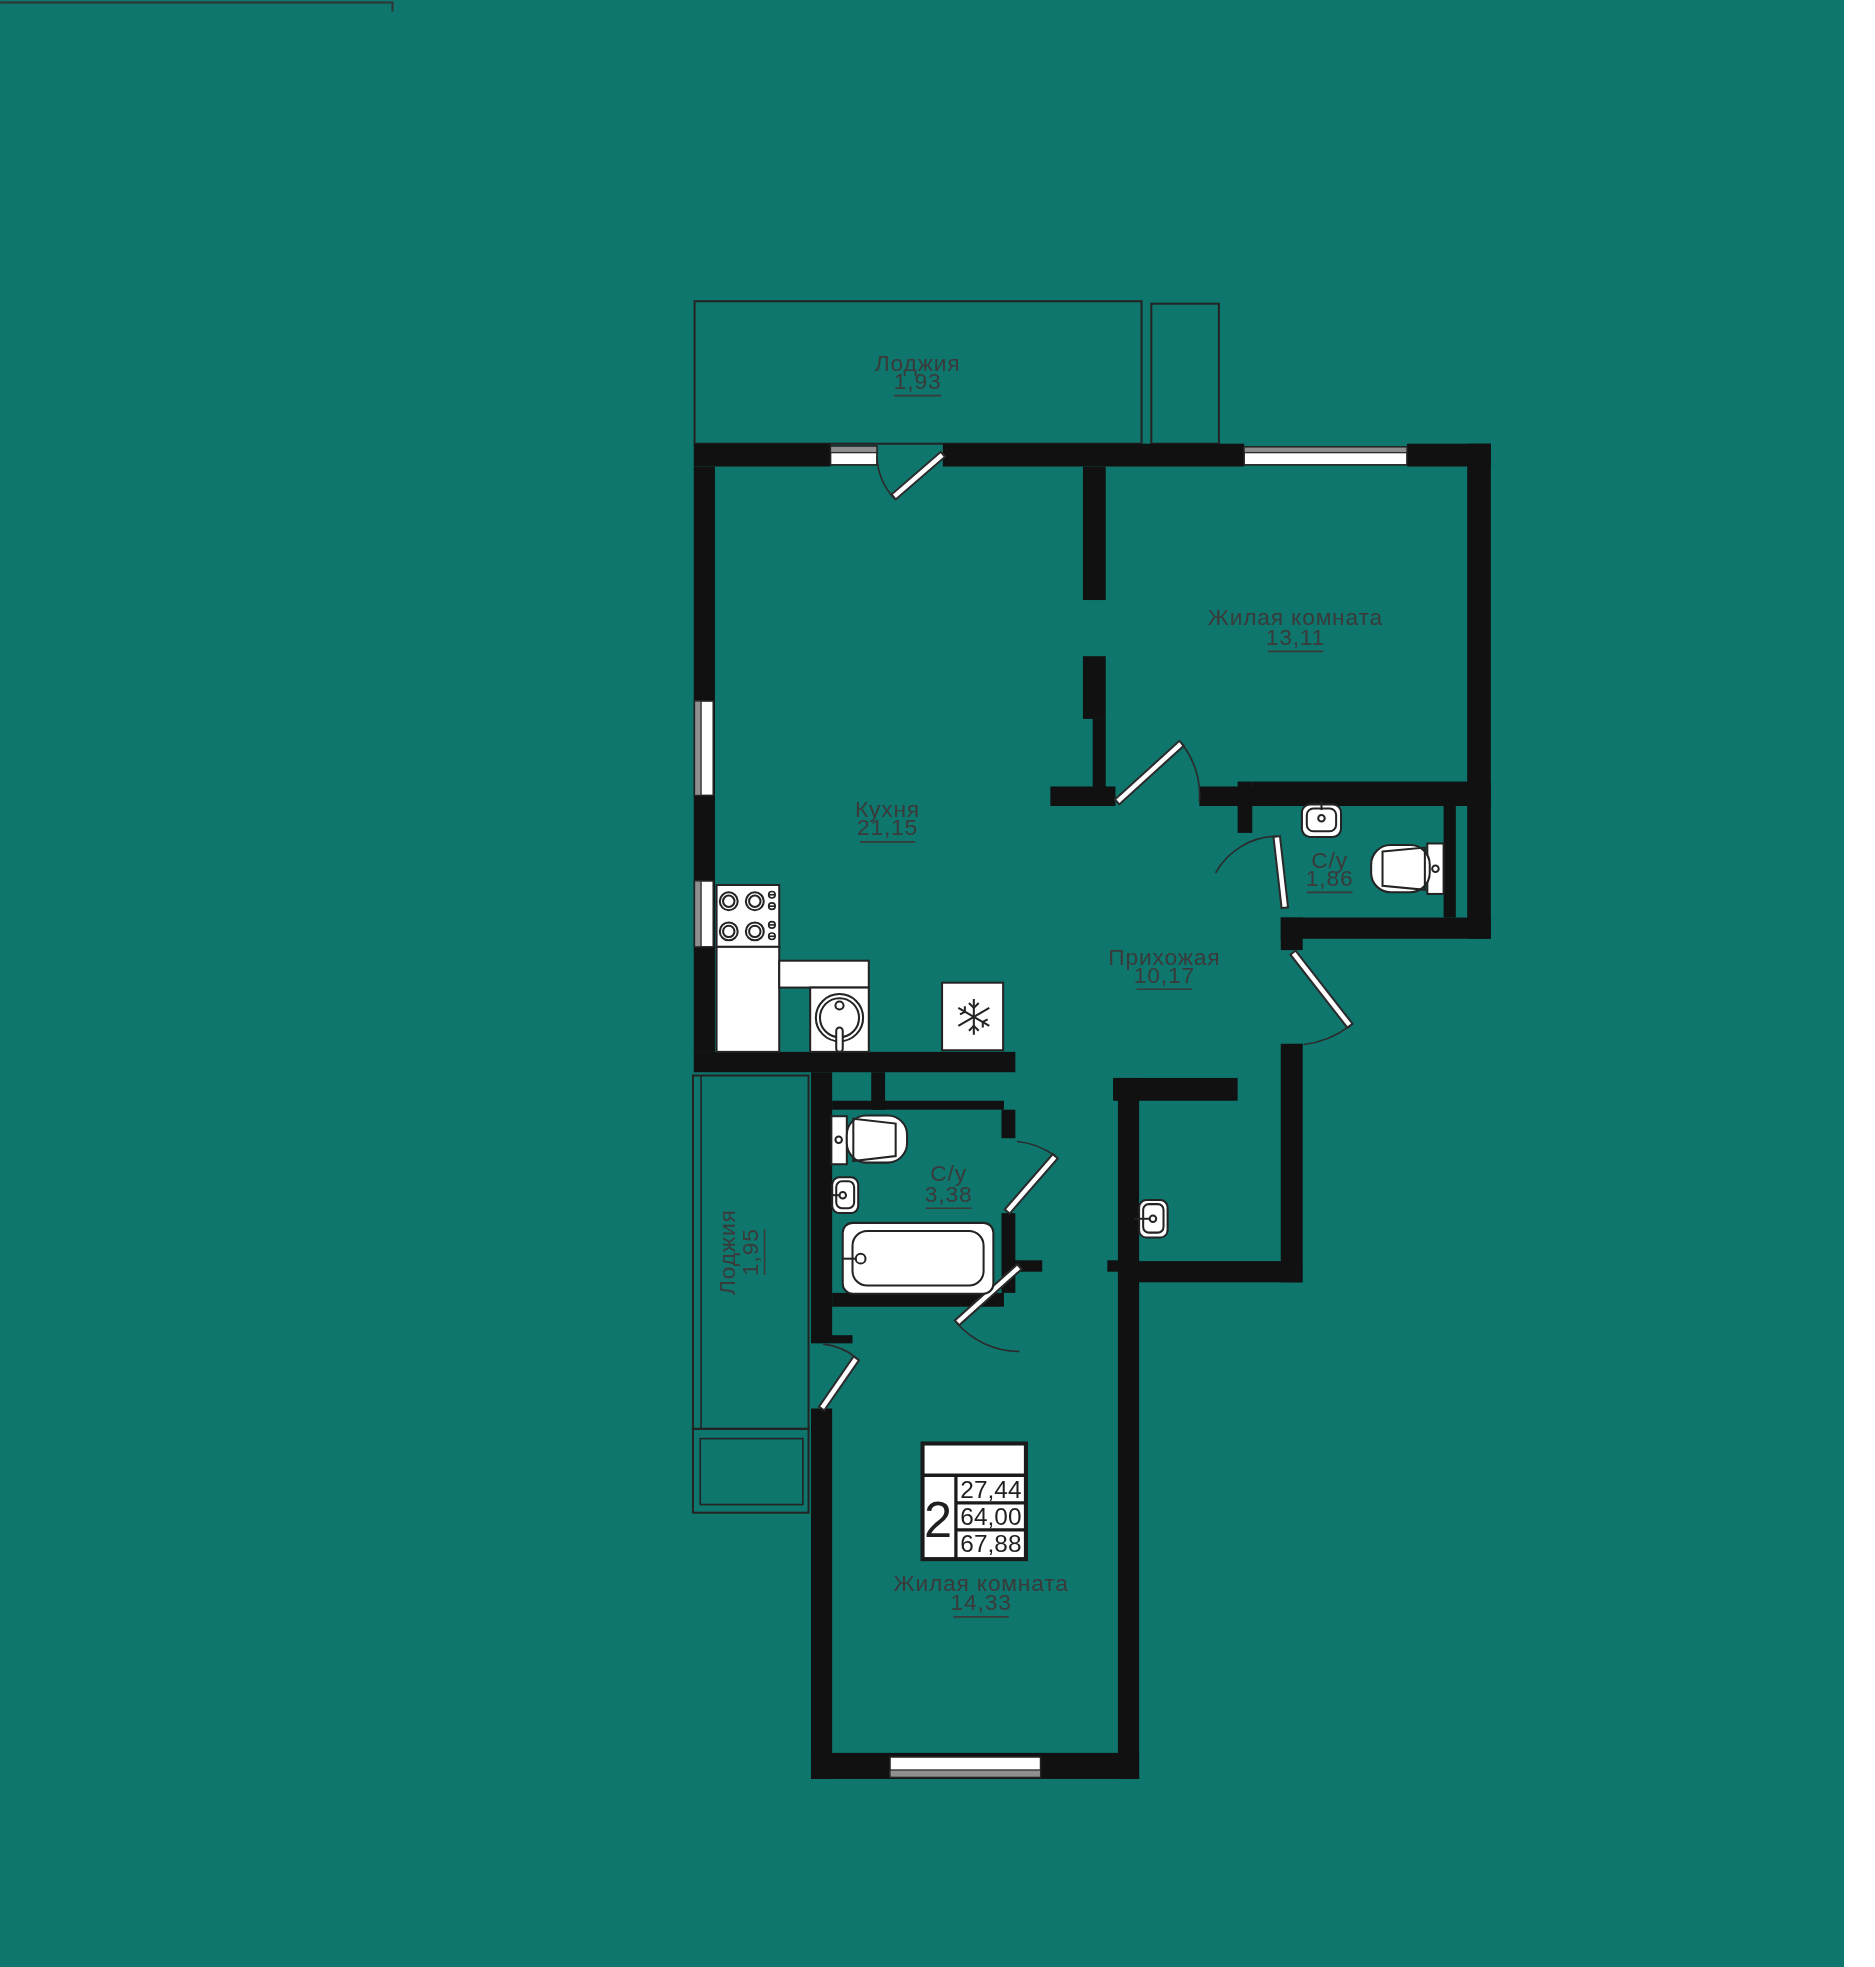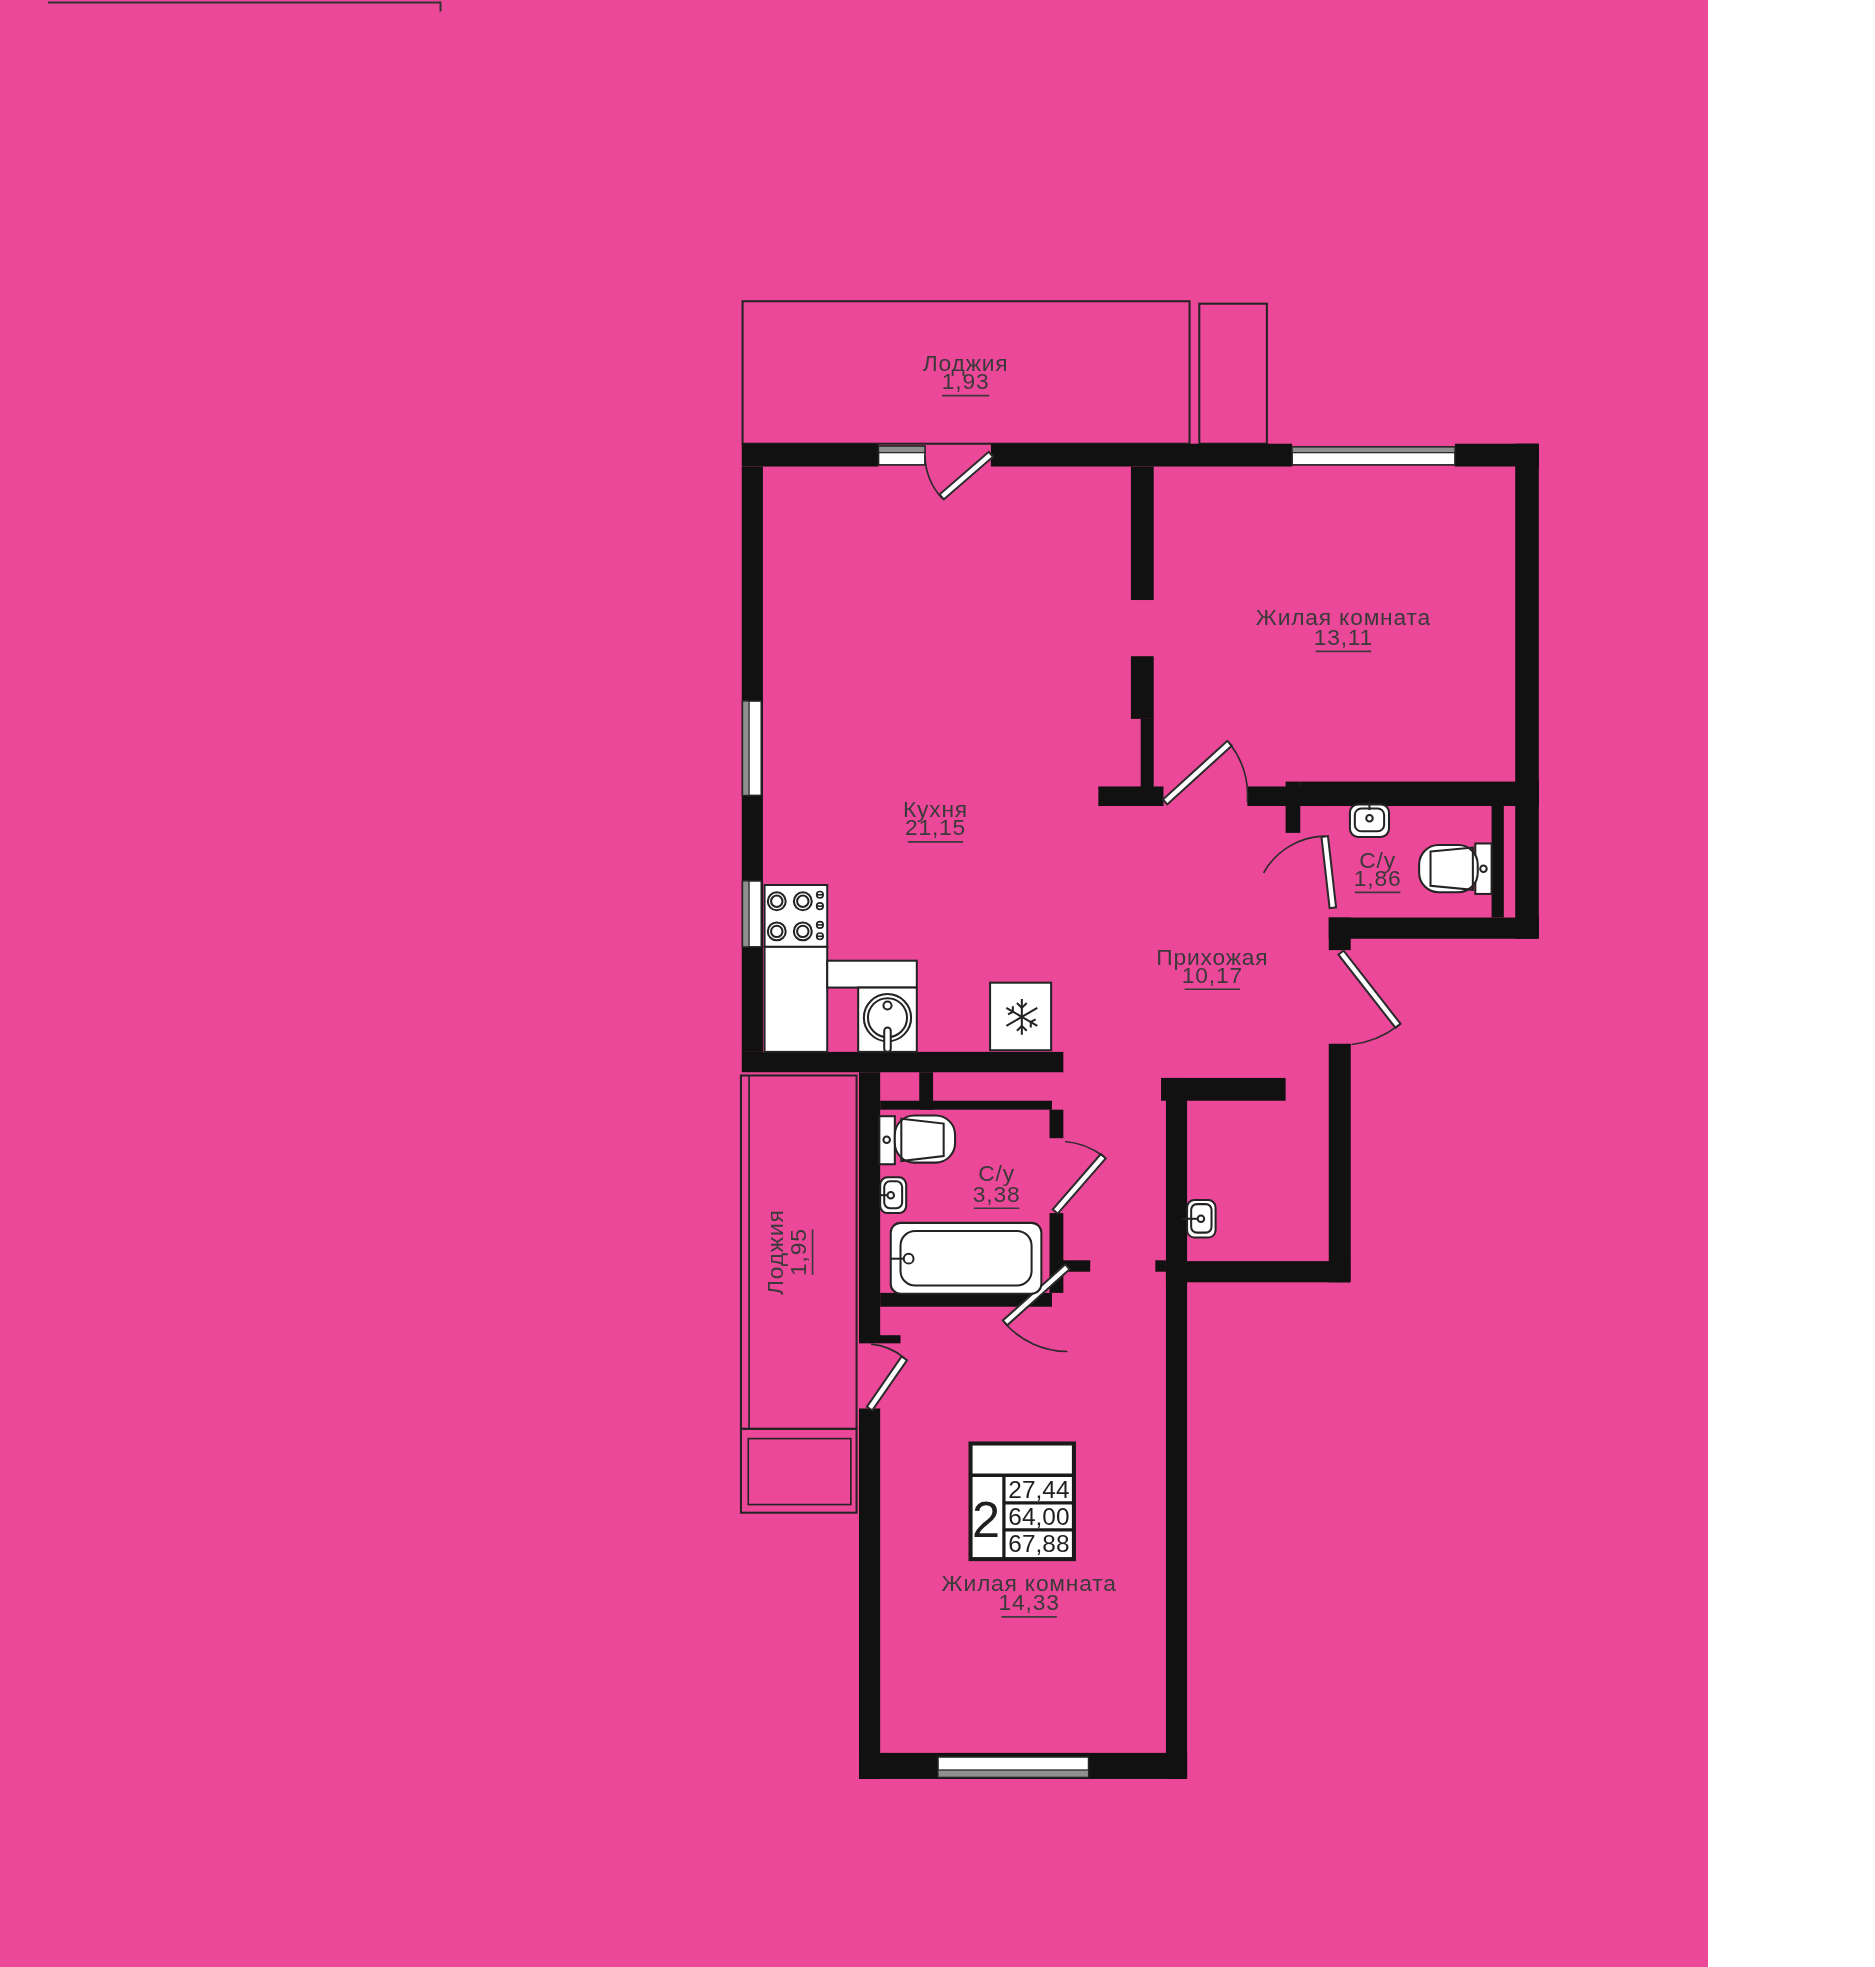--- a/index.html
+++ b/index.html
@@ -1,16 +1,16 @@
 <!DOCTYPE html>
 <html style="font-size:13px"><head>
 <meta charset="utf-8">
 <style>
   html,body{margin:0;padding:0;background:#ffffff;}
-  #stage{position:relative;width:1660px;height:1967px;background:#ec4899;overflow:hidden;padding-left:48px;}
+  #stage{position:relative;width:1844px;height:1967px;background:#0f766e;overflow:hidden;}
   svg{display:block;}
   .wall{fill:#111111;}
   .thin{fill:none;stroke:#232323;stroke-width:2.5;}
   .thin2{fill:none;stroke:#232323;stroke-width:2;}
   .fix{fill:#ffffff;stroke:#232323;stroke-width:2.5;}
   .fixl{fill:none;stroke:#232323;stroke-width:2.5;}
   .glass{fill:#8f8f8f;stroke:#232323;stroke-width:1.5;}
   .winbox{fill:#ffffff;stroke:#232323;stroke-width:2;}
   .arc{fill:none;stroke:#2b2b2b;stroke-width:2;}
   .leaf{fill:#ffffff;stroke:#2b2b2b;stroke-width:2.5;}

